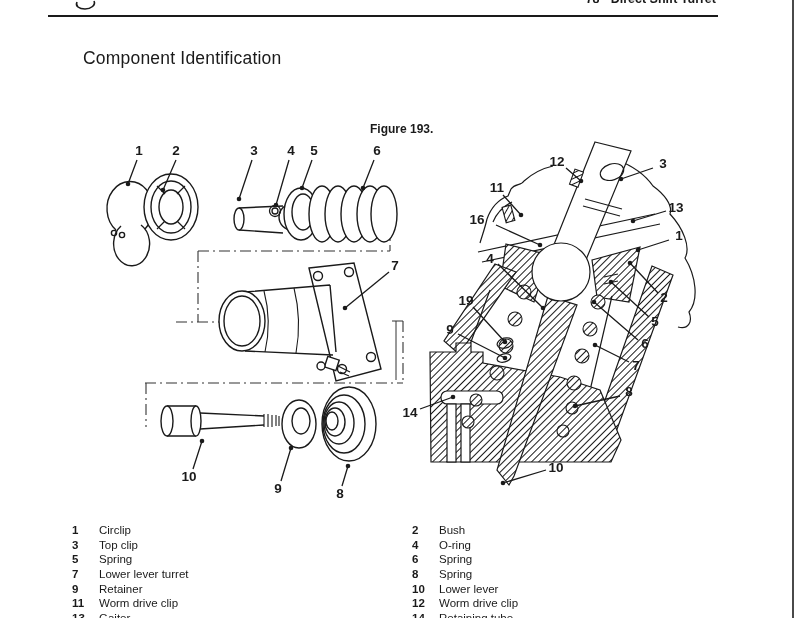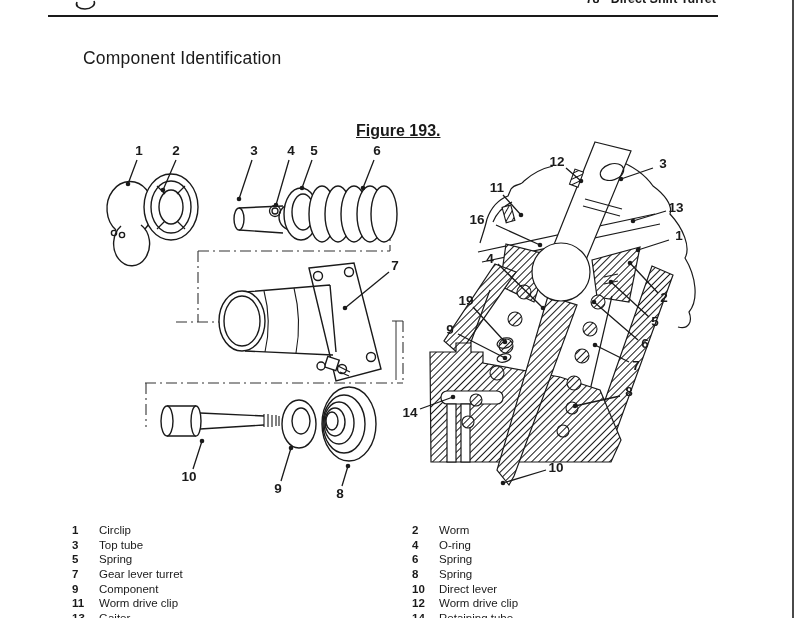--- a/index.html
+++ b/index.html
@@ -9,21 +9,21 @@
     font-family:"Liberation Sans", sans-serif;
   }
   .abs{position:absolute;}
   .page-border-right{left:792px;top:0;width:2px;height:618px;background:#4a4a4a;}
   .header-text{
     top:-8px;left:430px;width:286px;text-align:right;
     font-size:12.5px;font-weight:bold;white-space:nowrap;
   }
   .header-rule{left:48px;top:15px;width:670px;height:2px;background:#1a1a1a;}
   .page-title{left:75px;top:40px;font-size:17.5px;font-weight:normal;letter-spacing:.2px;margin:8px;}
-  .fig-caption{left:356px;top:122px;font-size:16px;font-weight:bold;text-decoration:underline;}
+  .fig-caption{left:370px;top:122px;font-size:12px;font-weight:bold;}
   .drawing{left:0;top:0;width:795px;height:618px;}
   .co{
     font-size:13.5px;font-weight:bold;white-space:nowrap;
     transform:translate(-50%,-50%);line-height:1;
   }
   .parts{left:0;top:523px;width:795px;font-size:11.5px;line-height:14.7px;}
   .pcol{position:absolute;top:0;white-space:nowrap;}
   .pcol-left{left:72px;}
   .pcol-right{left:412px;}
   .prow{height:14.7px;text-decoration:underline;}
@@ -248,29 +248,29 @@
 <span class="abs co" style="left:450px;top:330px">9</span>
 <span class="abs co" style="left:645px;top:344px">6</span>
 <span class="abs co" style="left:636px;top:366px">7</span>
 <span class="abs co" style="left:629px;top:392px">8</span>
 <span class="abs co" style="left:410px;top:413px">14</span>
 <span class="abs co" style="left:556px;top:468px">10</span>
 
 <div class="abs parts">
   <div class="pcol pcol-left">
     <div class="prow"><span class="pnum">1</span><span class="plabel">Circlip</span></div>
-    <div class="prow"><span class="pnum">3</span><span class="plabel">Top tube</span></div>
+    <div class="prow"><span class="pnum">3</span><span class="plabel">Top clip</span></div>
     <div class="prow"><span class="pnum">5</span><span class="plabel">Spring</span></div>
-    <div class="prow"><span class="pnum">7</span><span class="plabel">Gear lever turret</span></div>
-    <div class="prow"><span class="pnum">9</span><span class="plabel">Component</span></div>
+    <div class="prow"><span class="pnum">7</span><span class="plabel">Lower lever turret</span></div>
+    <div class="prow"><span class="pnum">9</span><span class="plabel">Retainer</span></div>
     <div class="prow"><span class="pnum">11</span><span class="plabel">Worm drive clip</span></div>
     <div class="prow"><span class="pnum">13</span><span class="plabel">Gaiter</span></div>
   </div>
   <div class="pcol pcol-right">
-    <div class="prow"><span class="pnum">2</span><span class="plabel">Worm</span></div>
+    <div class="prow"><span class="pnum">2</span><span class="plabel">Bush</span></div>
     <div class="prow"><span class="pnum">4</span><span class="plabel">O-ring</span></div>
     <div class="prow"><span class="pnum">6</span><span class="plabel">Spring</span></div>
     <div class="prow"><span class="pnum">8</span><span class="plabel">Spring</span></div>
-    <div class="prow"><span class="pnum">10</span><span class="plabel">Direct lever</span></div>
+    <div class="prow"><span class="pnum">10</span><span class="plabel">Lower lever</span></div>
     <div class="prow"><span class="pnum">12</span><span class="plabel">Worm drive clip</span></div>
     <div class="prow"><span class="pnum">14</span><span class="plabel">Retaining tube</span></div>
   </div>
 </div>
 
 </body></html>

